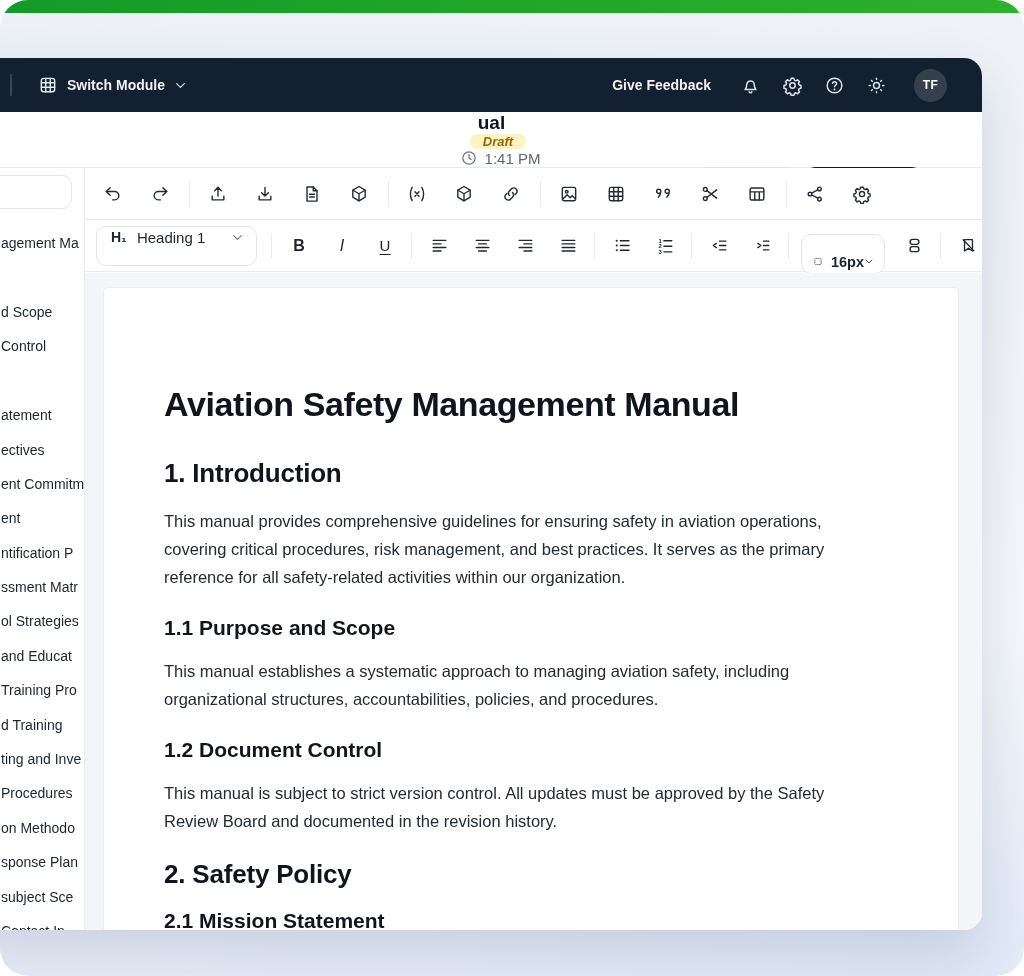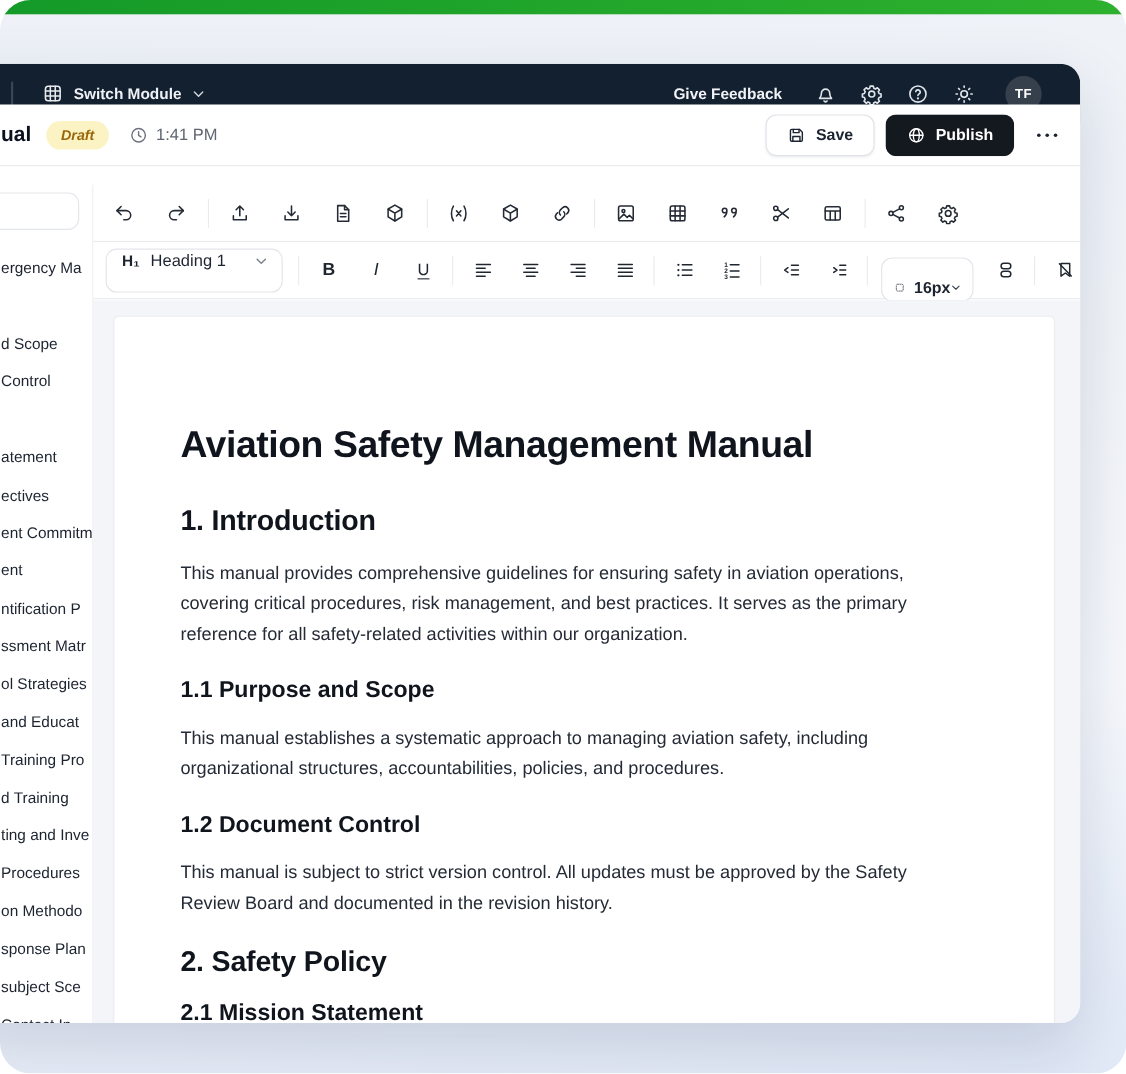--- a/index.html
+++ b/index.html
@@ -26,22 +26,22 @@
   .module-btn{display:flex;align-items:center;gap:9px;margin-left:26px;color:#eef1f5;
     font-size:14px;font-weight:700;cursor:pointer;}
   .module-btn .icon{width:20px;height:20px;color:#e7ebf0;}
   .module-btn .chev{width:13px;height:13px;color:#cfd6de;}
   .hdr-right{margin-left:auto;display:flex;align-items:center;gap:21px;padding-right:35px;color:#e8ecf1;}
   .hdr-link{font-size:14px;font-weight:700;color:#f1f3f6;cursor:pointer;margin-right:8px;}
   .hdr-icon{width:21px;height:21px;color:#dfe4ea;cursor:pointer;}
   .avatar{width:33px;height:33px;border-radius:50%;background:#36404d;color:#fff;display:flex;
     align-items:center;justify-content:center;font-size:12px;font-weight:700;letter-spacing:.4px;margin-left:6px;cursor:pointer;}
   
-  .titlebar{position:absolute;left:40px;top:37px;width:982px;height:56px;background:#fff;
-    border-bottom:1px solid var(--hairline);display:flex;align-items:center;}
+  .titlebar{position:absolute;left:40px;top:54px;width:982px;height:56px;background:#fff;
+    border-bottom:1px solid var(--hairline);display:flex;align-items:center;flex-direction:column;}
   .doc-title-frag{font-size:19px;font-weight:700;color:#0c1220;margin-left:1px;white-space:nowrap;}
   .badge{height:26px;padding:0 13px;border-radius:13px;background:#fcf3c5;color:#9a6708;
     font-size:13px;font-weight:700;display:flex;align-items:center;margin-left:14px;font-style:italic;}
   .time{display:flex;align-items:center;gap:7px;color:var(--muted);font-size:15px;margin-left:18px;}
   .time .icon{width:18px;height:18px;color:#6b7280;}
   .title-actions{margin-left:auto;display:flex;align-items:center;padding-right:17px;}
   .btn{height:38px;border-radius:10px;display:flex;align-items:center;gap:9px;font-size:14.5px;
     font-weight:700;cursor:pointer;border:1px solid transparent;}
   .btn-save{background:#fff;border-color:#dfe3e8;color:#1b2230;padding:0 18px;
     box-shadow:0 1px 2px rgba(16,24,40,.05);}
@@ -192,21 +192,21 @@
               <circle class="f" cx="12" cy="12" r="1.5"></circle>
               <circle class="f" cx="19" cy="12" r="1.5"></circle>
             </svg>
           </span>
       </div>
     </div>
 
     <div class="sidebar">
       <input class="side-search" value="" style="">
       <div class="toc" id="toc">
-          <div class="toc-row">ergency Ma</div>
+          <div class="toc-row">agement Ma</div>
           <div class="toc-row"></div>
           <div class="toc-row">d Scope</div>
           <div class="toc-row">Control</div>
           <div class="toc-row"></div>
           <div class="toc-row">atement</div>
           <div class="toc-row">ectives</div>
           <div class="toc-row">ent Commitm</div>
           <div class="toc-row">ent</div>
           <div class="toc-row">ntification P</div>
           <div class="toc-row">ssment Matr</div>

